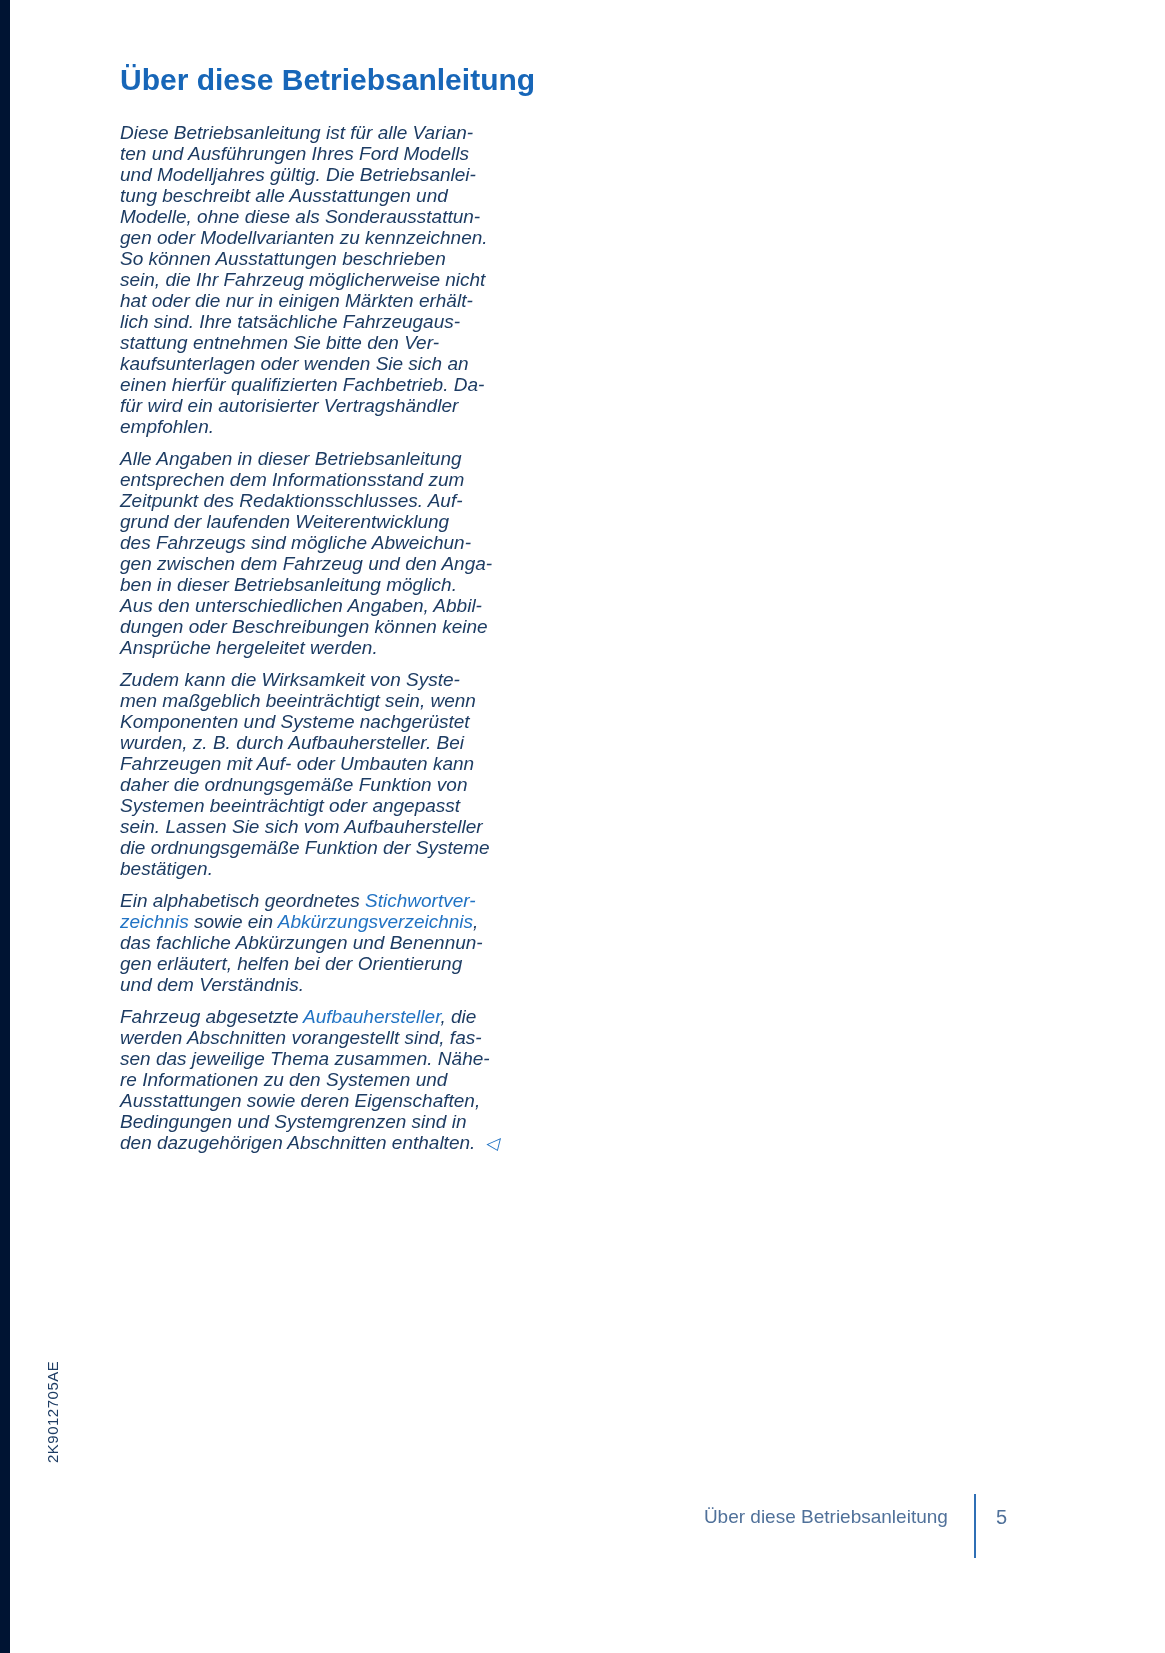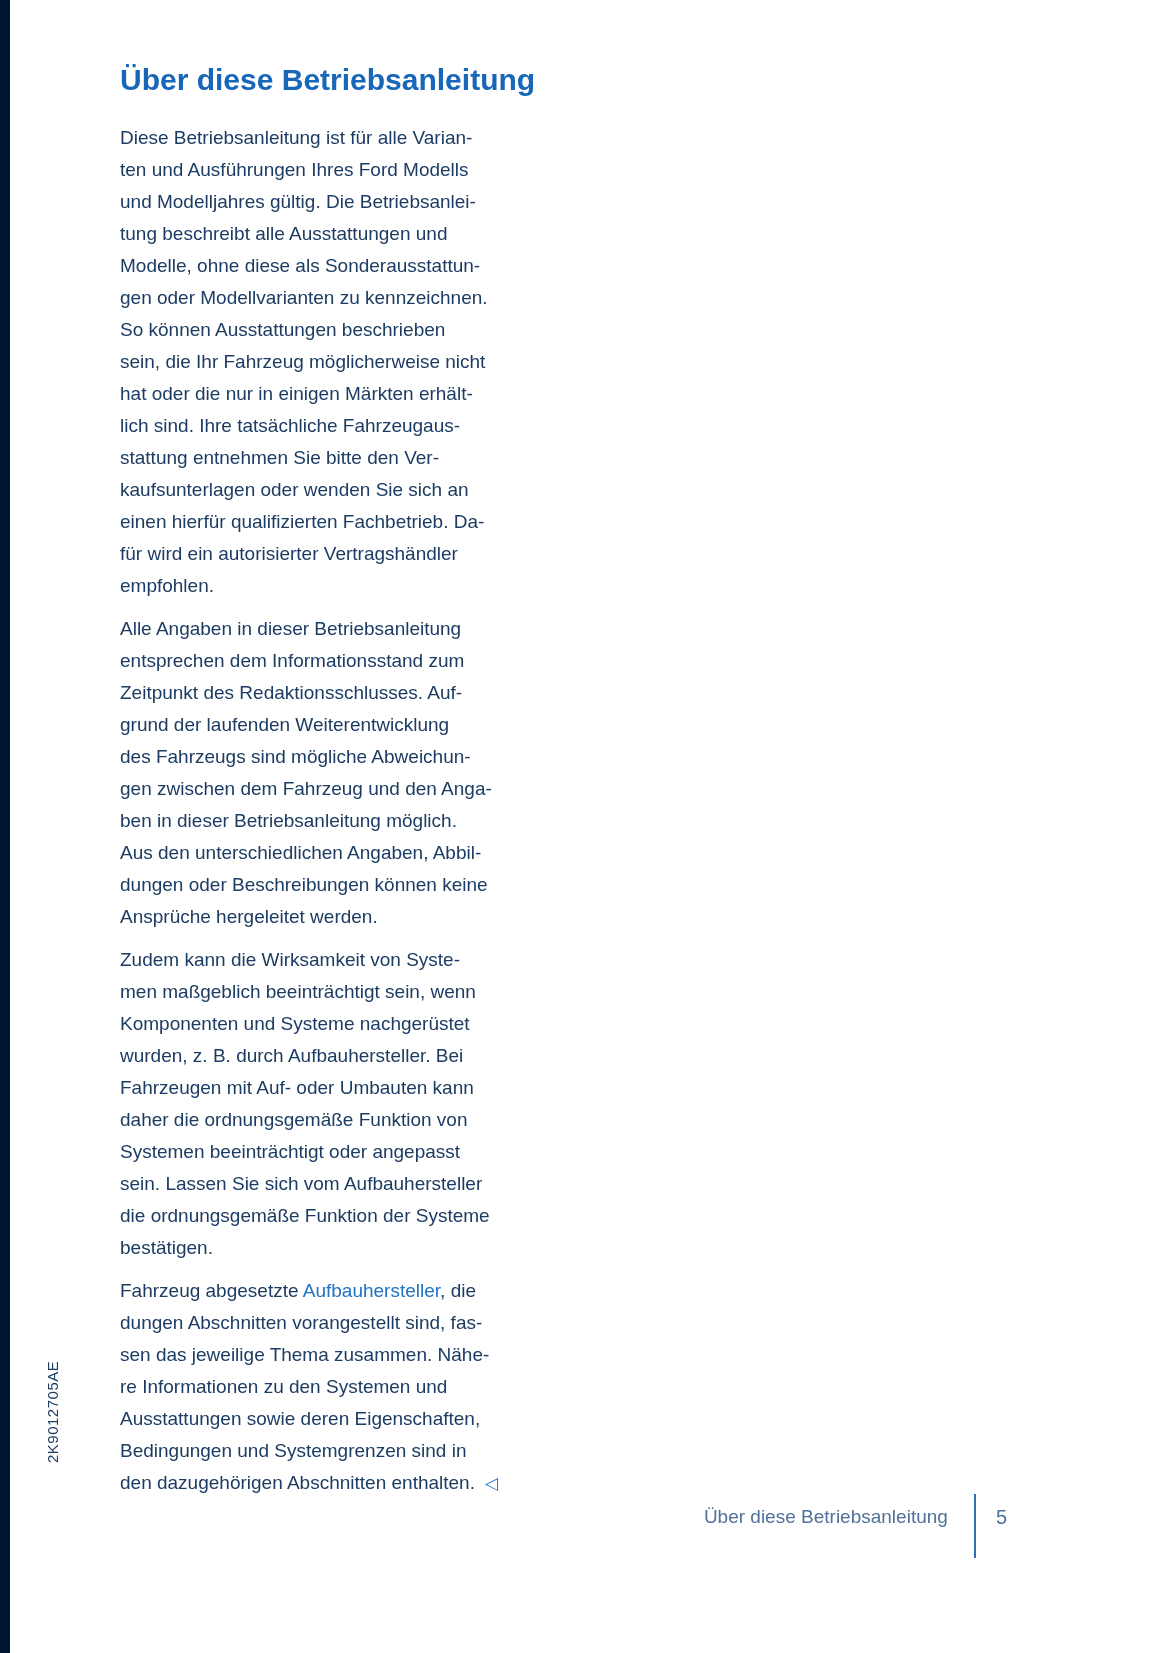--- a/index.html
+++ b/index.html
@@ -45,23 +45,24 @@
   h1.page-title {
     margin: 0 0 24px 0;
     font-size: 30px;
     line-height: 36px;
     font-weight: bold;
     color: #1766b8;
   }
   .article p {
     margin: 0 0 11px 0;
     font-size: 19px;
-    line-height: 32px;
+    line-height: 21px;
     color: #1d3c63;
     white-space: pre-line;
+    font-style: italic;
   }
   .inline-link {
     color: #2173c4;
     text-decoration: none;
     cursor: pointer;
   }
   .end-marker {
     color: #2173c4;
     font-size: 17px;
     margin-left: 10px;
@@ -133,22 +134,27 @@
         <p><span>Zudem kann die Wirksamkeit von Syste-
 men maßgeblich beeinträchtigt sein, wenn
 Komponenten und Systeme nachgerüstet
 wurden, z. B. durch Aufbauhersteller. Bei
 Fahrzeugen mit Auf- oder Umbauten kann
 daher die ordnungsgemäße Funktion von
 Systemen beeinträchtigt oder angepasst
 sein. Lassen Sie sich vom Aufbauhersteller
 die ordnungsgemäße Funktion der Systeme
 bestätigen.</span></p>
+        <p><span>Ein alphabetisch geordnetes </span><a href="#" class="inline-link">Stichwortver-
+zeichnis</a><span> sowie ein </span><a href="#" class="inline-link">Abkürzungsverzeichnis</a><span>,
+das fachliche Abkürzungen und Benennun-
+gen erläutert, helfen bei der Orientierung
+und dem Verständnis.</span></p>
         <p><span>Fahrzeug abgesetzte </span><a href="#" class="inline-link">Aufbauhersteller</a><span>, die
-dungen Abschnitten vorangestellt sind, fas-
+werden Abschnitten vorangestellt sind, fas-
 sen das jeweilige Thema zusammen. Nähe-
 re Informationen zu den Systemen und
 Ausstattungen sowie deren Eigenschaften,
 Bedingungen und Systemgrenzen sind in
 den dazugehörigen Abschnitten enthalten.</span><span class="end-marker">◁</span></p>
       </div>
   </main>
 
   <footer class="page-footer">
     <span class="footer-label">Über diese Betriebsanleitung</span>

